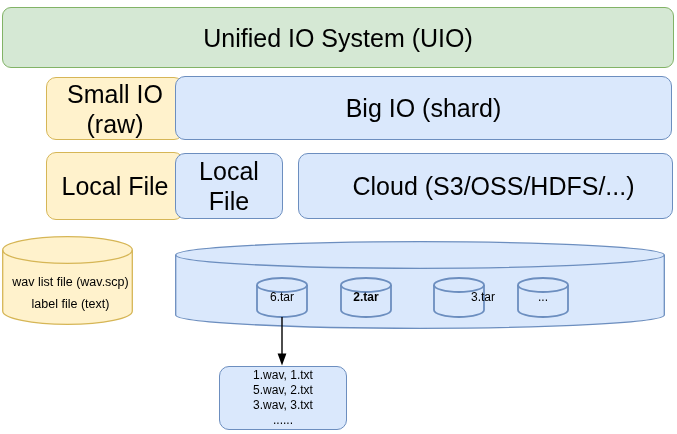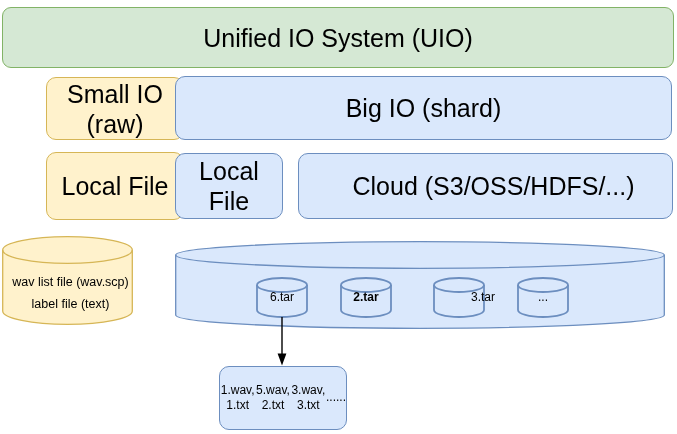--- a/index.html
+++ b/index.html
@@ -29,21 +29,21 @@
     text-align:center; font-size:12.5px; line-height:22px;
   }
   .tar-label {
     position:absolute; top:288px; width:52px; height:18px;
     display:flex; align-items:center; justify-content:center;
     font-size:12px;
   }
   .contents-box {
     position:absolute; left:219px; top:366px; width:128px; height:64px;
     box-sizing:border-box; background:#dae8fc; border:1px solid #6c8ebf;
-    border-radius:10px; display:flex; flex-direction:row;
+    border-radius:10px; display:flex; flex-direction:column;
     align-items:center; justify-content:center;
     font-size:12px; line-height:15.2px; text-align:center;
   }
   .arrow-svg { position:absolute; left:272px; top:316px; }
 </style>
 </head>
 <body>
 
 <div class="canvas">
 

